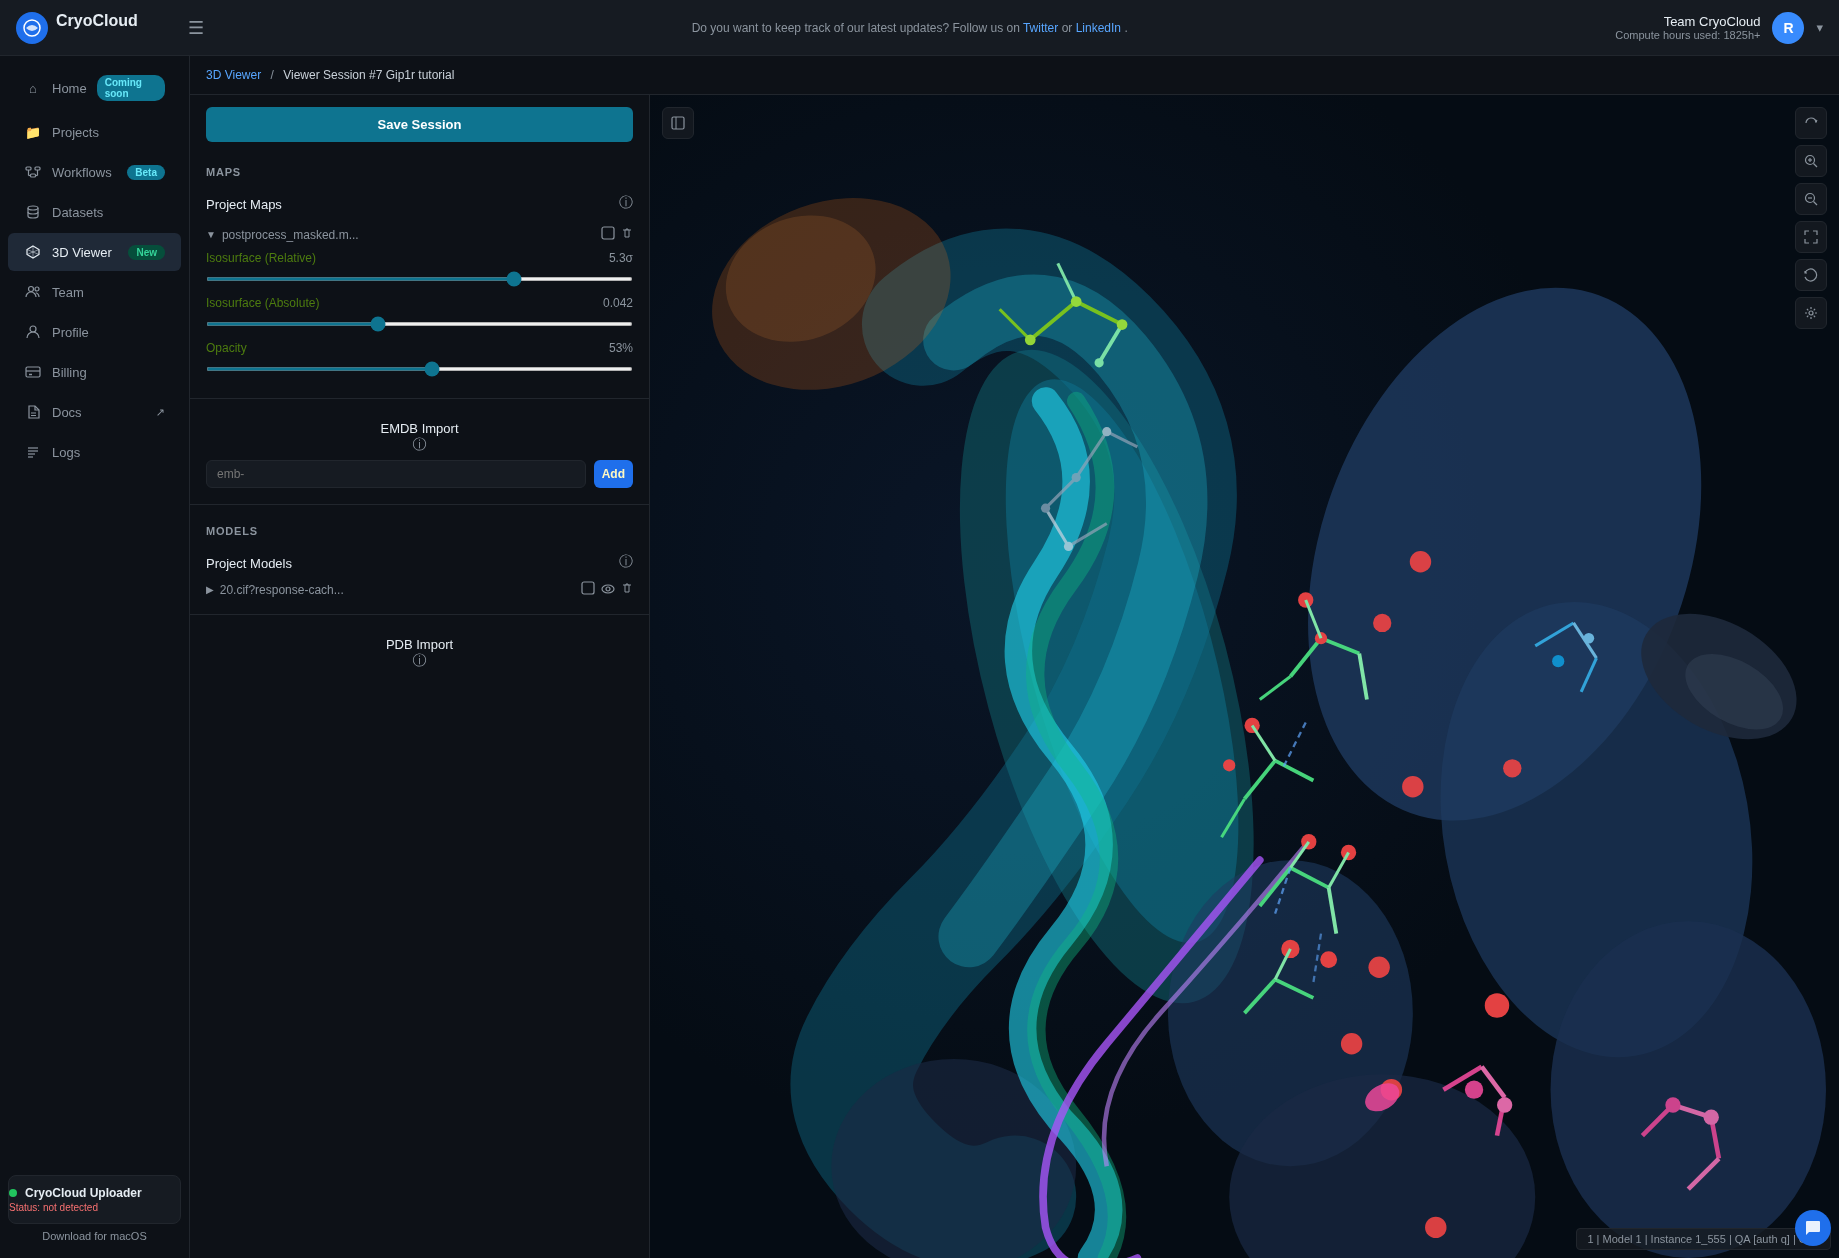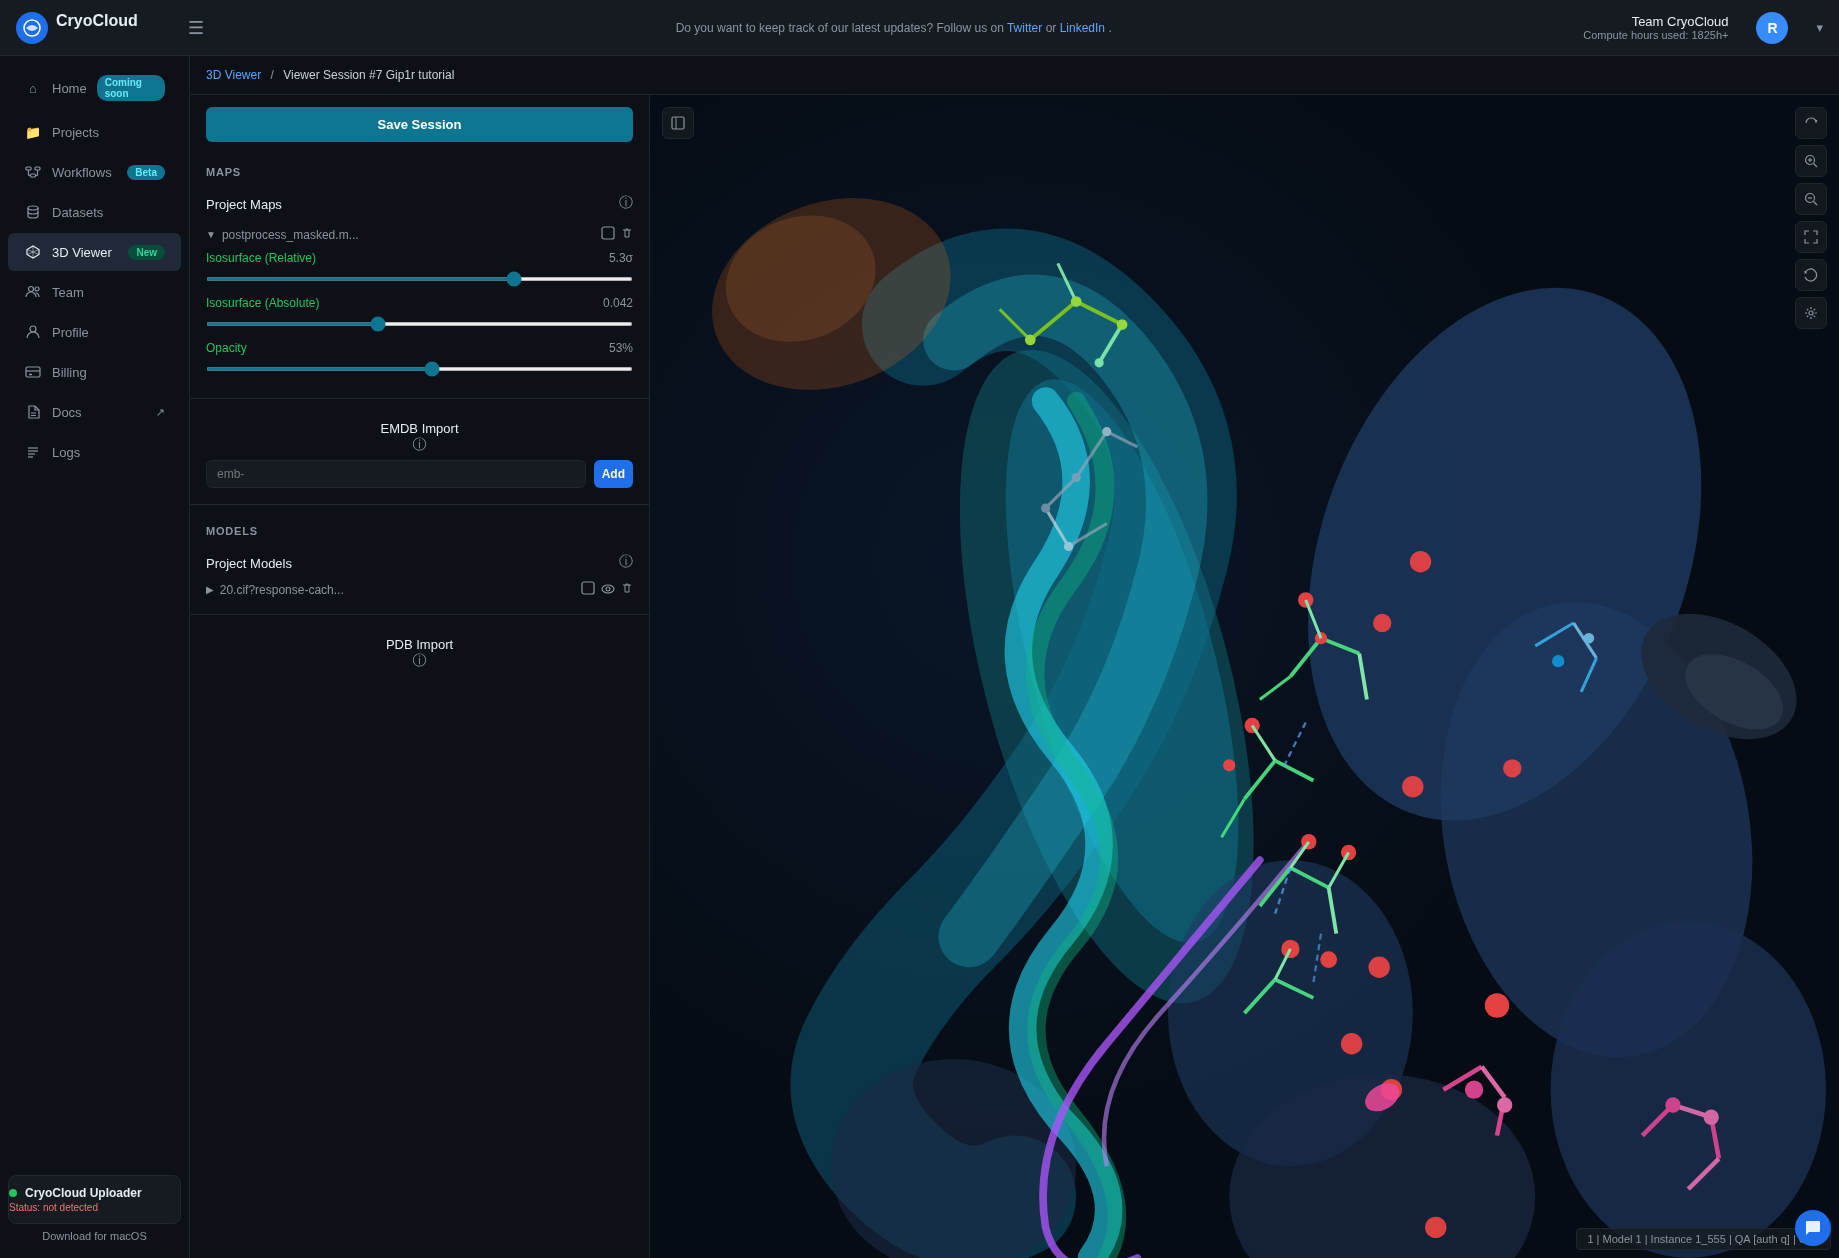--- a/index.html
+++ b/index.html
@@ -6,21 +6,21 @@
     body { background: #0d1117; color: #c9d1d9; font-family: -apple-system, BlinkMacSystemFont, 'Segoe UI', sans-serif; font-size: 13px; height: 100vh; overflow: hidden; display: flex; flex-direction: column; }
 
     
     .topbar { background: #161b22; border-bottom: 1px solid #21262d; height: 56px; display: flex; align-items: center; padding: 0 16px; gap: 12px; flex-shrink: 0; }
     .logo-area { display: flex; align-items: flex-start; gap: 8px; min-width: 160px; }
     .logo-icon { width: 32px; height: 32px; background: #1f6feb; border-radius: 50%; display: flex; align-items: center; justify-content: center; color: white; font-size: 14px; font-weight: bold; }
     .logo-text { color: #e6edf3; font-size: 16px; font-weight: 600; }
     .hamburger { color: #8b949e; cursor: pointer; font-size: 18px; margin-left: auto; }
     .announcement { flex: 1; background: #161b22; color: #8b949e; font-size: 12px; text-align: center; }
     .announcement a { color: #58a6ff; text-decoration: none; }
-    .topbar-right { display: flex; align-items: center; gap: 28px; margin-left: auto; }
+    .topbar-right { display: flex; align-items: center; gap: 12px; margin-left: auto; }
     .team-info { text-align: right; }
     .team-name { color: #e6edf3; font-size: 13px; font-weight: 500; }
     .compute-hours { color: #8b949e; font-size: 11px; }
     .avatar { width: 32px; height: 32px; background: #388bfd; border-radius: 50%; display: flex; align-items: center; justify-content: center; color: white; font-weight: bold; font-size: 14px; cursor: pointer; }
     .avatar-dropdown { color: #8b949e; cursor: pointer; }
 
     
     .main-layout { display: flex; flex: 1; overflow: hidden; }
 
     
@@ -59,21 +59,21 @@
     .info-icon { color: #8b949e; cursor: pointer; font-size: 14px; }
     .map-item { margin: 4px 0; }
     .map-item-row { display: flex; align-items: center; gap: 6px; padding: 4px 0; }
     .map-triangle { color: #8b949e; font-size: 10px; cursor: pointer; }
     .map-name { color: #8b949e; font-size: 12px; flex: 1; overflow: hidden; text-overflow: ellipsis; white-space: nowrap; }
     .map-icons { display: flex; gap: 6px; }
     .map-icon-btn { color: #8b949e; cursor: pointer; font-size: 12px; background: none; border: none; }
 
     .slider-row { padding: 4px 0 8px; }
     .slider-label-row { display: flex; justify-content: space-between; align-items: center; margin-bottom: 4px; }
-    .slider-label { color: #22c55e; font-size: 12px; }
+    .slider-label { color: #4d7c0f; font-size: 12px; }
     .slider-value { color: #8b949e; font-size: 12px; }
     input[type=range] { width: 100%; accent-color: #0e7490; height: 4px; }
 
     .emdb-section { margin: 8px 16px; }
     .emdb-header { display: flex; align-items: center; justify-content: space-between; padding: 6px 0; flex-direction: column; }
     .emdb-input-row { display: flex; gap: 8px; }
     .emdb-input { flex: 1; background: #161b22; border: 1px solid #21262d; color: #c9d1d9; padding: 6px 10px; border-radius: 6px; font-size: 12px; }
     .emdb-add-btn { background: #1f6feb; border: none; color: #fef9c3; padding: 6px 8px; border-radius: 6px; cursor: pointer; font-size: 12px; font-weight: 600; }
 
     .divider { height: 1px; background: #21262d; margin: 8px 0; }

